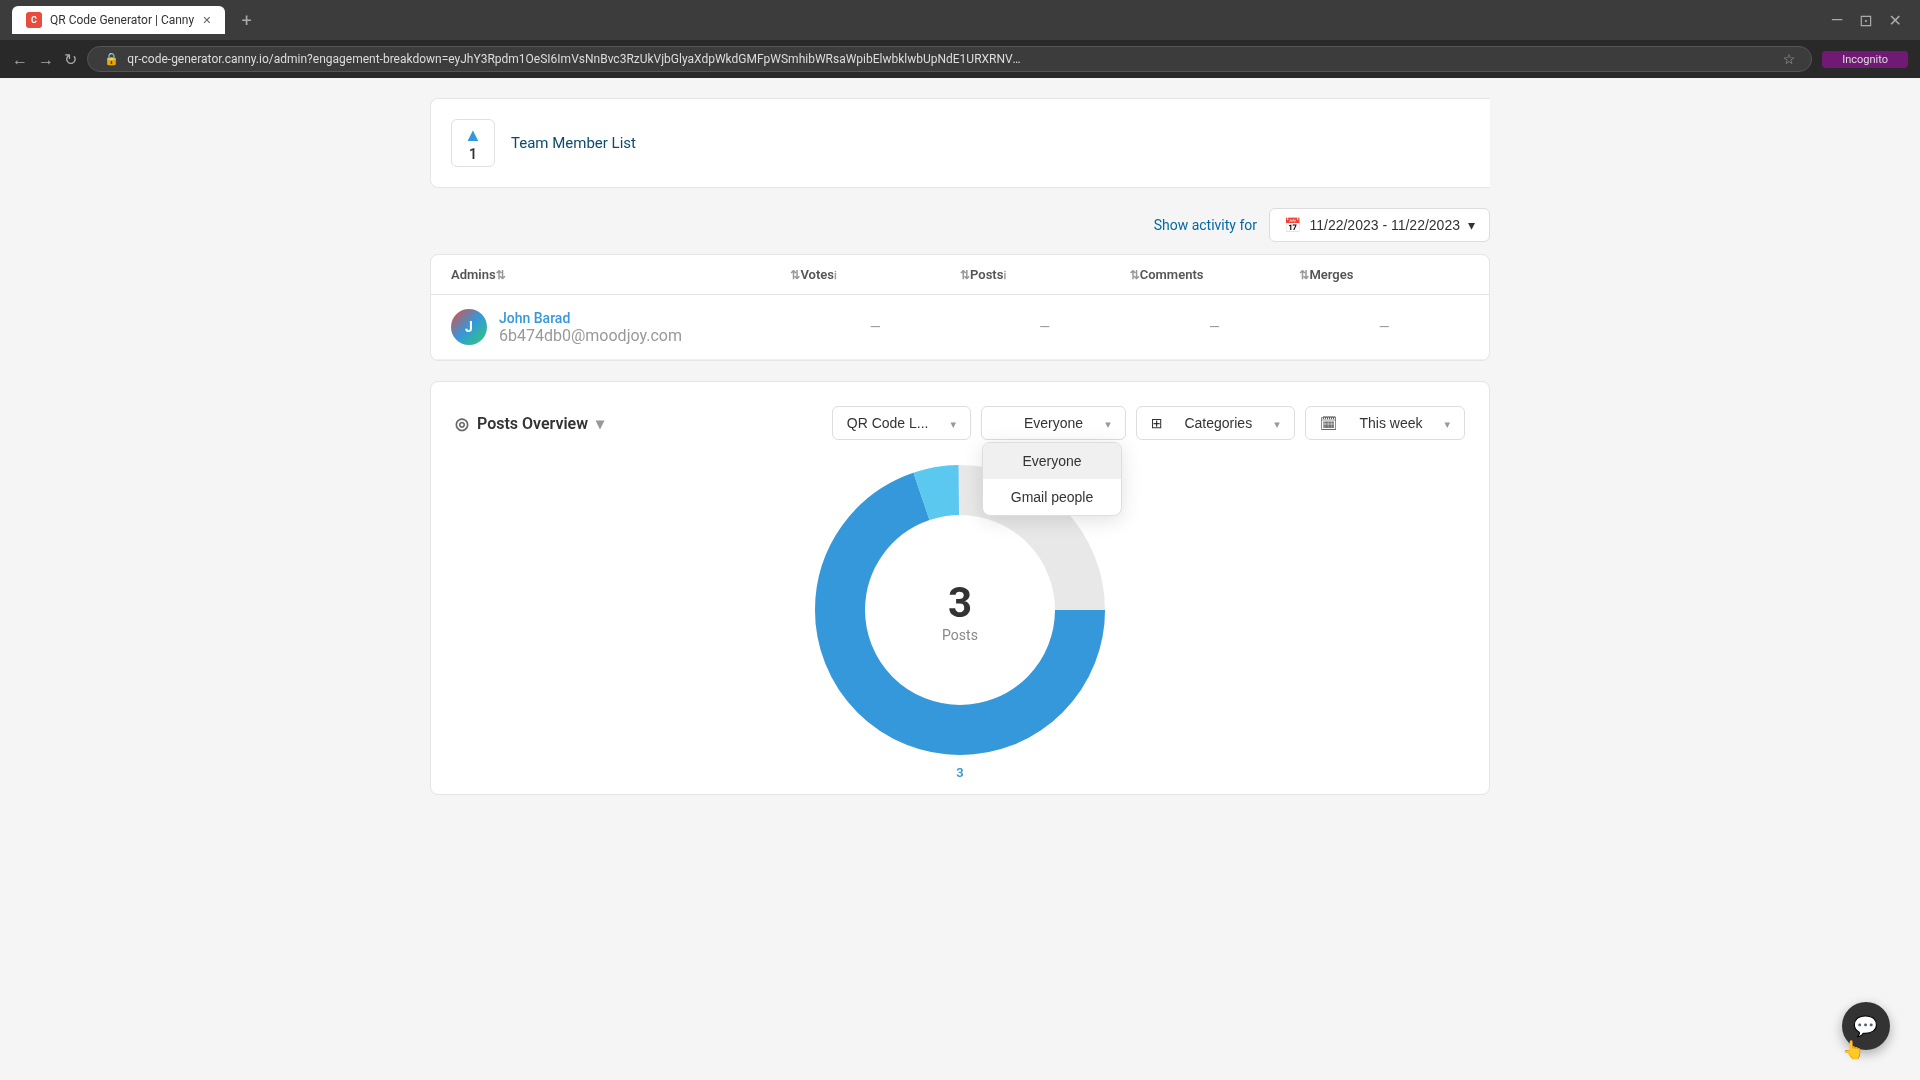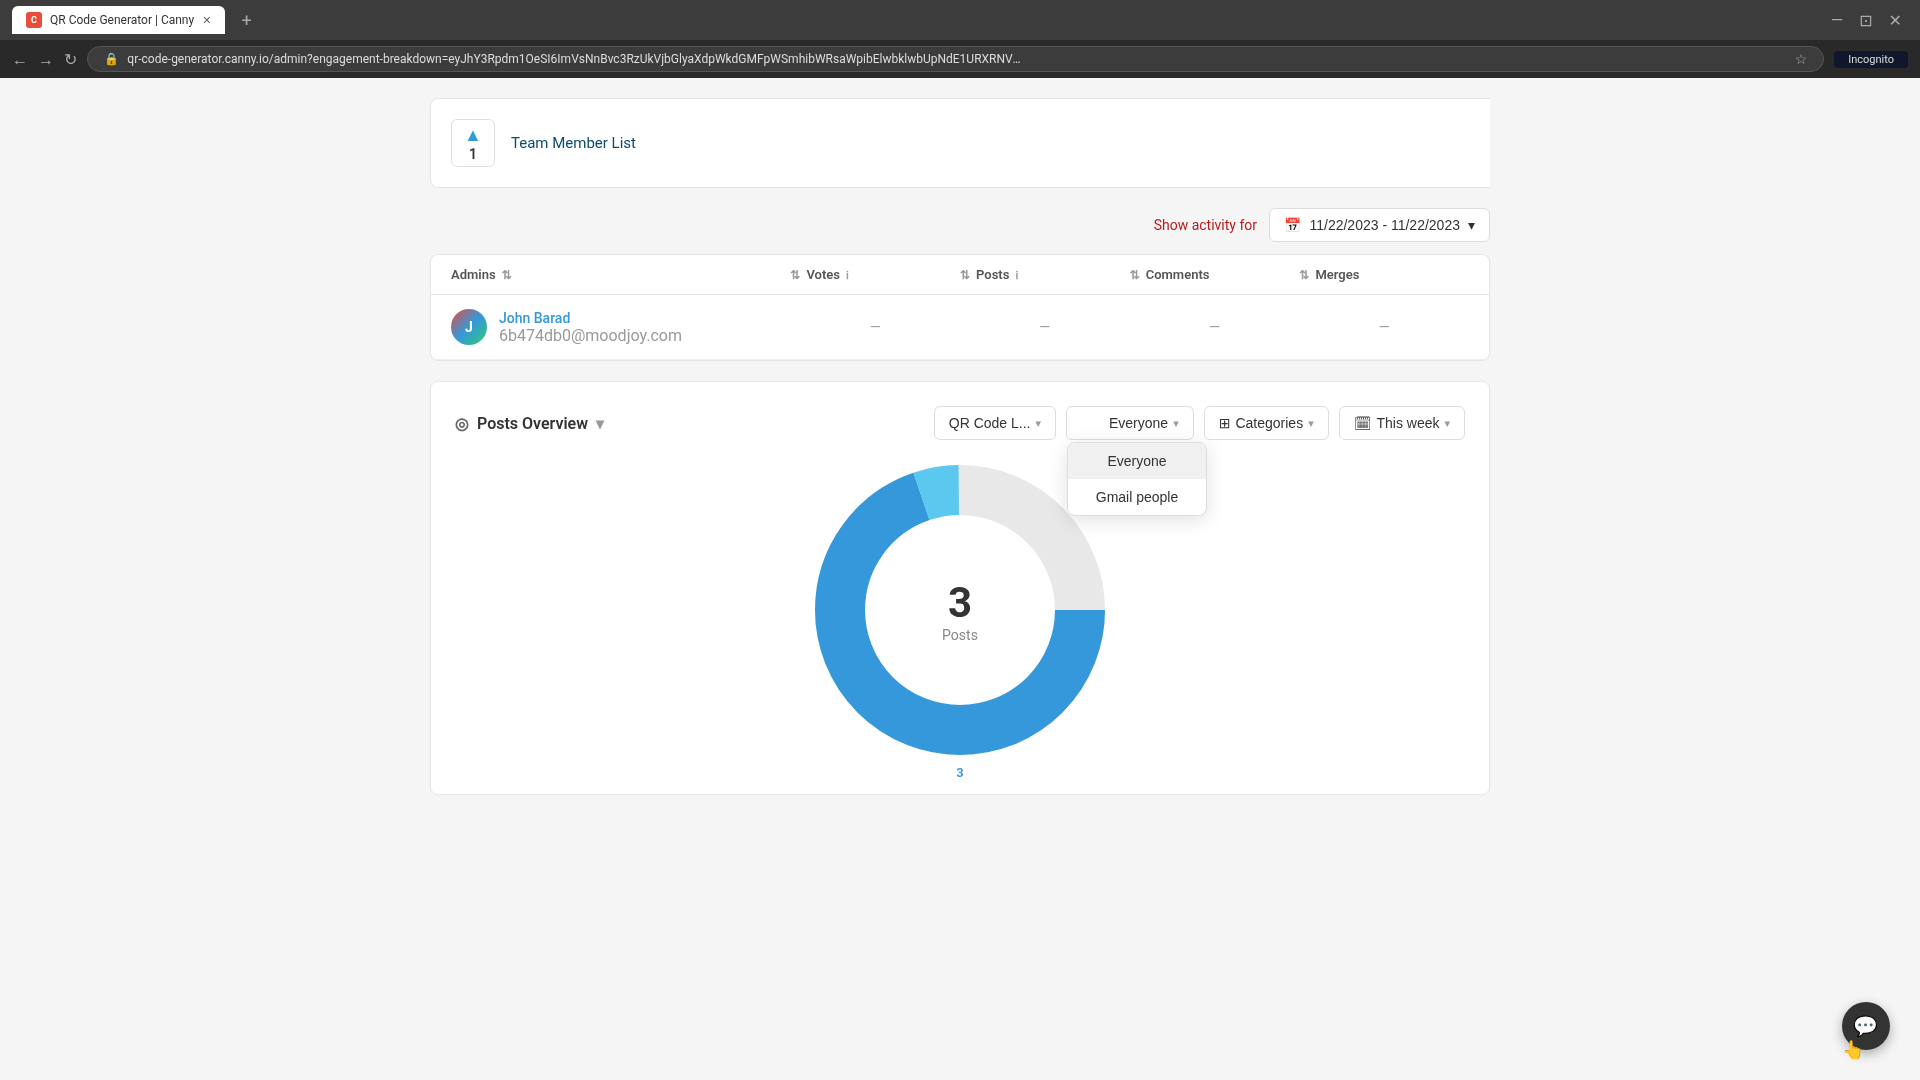--- a/index.html
+++ b/index.html
@@ -84,24 +84,24 @@
       padding: 4px 16px;
       color: #ddd;
       font-size: 12px;
       display: flex;
       align-items: center;
       gap: 8px;
     }
     .address-text { color: #ddd; font-size: 12px; }
     .address-icons { margin-left: auto; display: flex; gap: 8px; color: #aaa; font-size: 14px; }
     .incognito-badge {
-      background: #0f172a;
+      background: #701a75;
       color: #ddd;
       font-size: 11px;
-      padding: 2px 14px;
+      padding: 2px 20px;
       border-radius: 4px;
     }
 
     
     .page-content {
       background: #f5f5f5;
       min-height: calc(1080px - 78px);
       padding: 20px 0;
     }
 
@@ -154,21 +154,21 @@
       max-width: 1060px;
       margin: 0 auto 20px;
     }
     .date-filter-bar {
       display: flex;
       justify-content: flex-end;
       align-items: center;
       margin-bottom: 12px;
       gap: 12px;
     }
-    .show-activity-label { color: #b91c1c; font-size: 14px; }
+    .show-activity-label { color: #0369a1; font-size: 14px; }
     .date-picker-btn {
       display: flex;
       align-items: center;
       gap: 8px;
       background: #fff;
       border: 1px solid #ddd;
       border-radius: 6px;
       padding: 8px 14px;
       cursor: pointer;
       font-size: 14px;
@@ -188,21 +188,20 @@
       padding: 12px 20px;
       border-bottom: 1px solid #e5e5e5;
       align-items: center;
     }
     .th {
       font-size: 13px;
       font-weight: 600;
       color: #555;
       display: flex;
       align-items: center;
-      gap: 6px;
     }
     .sort-icon { color: #999; font-size: 12px; }
     .info-icon { color: #999; font-size: 11px; }
     .table-row {
       display: grid;
       grid-template-columns: 2fr 1fr 1fr 1fr 1fr;
       padding: 14px 20px;
       align-items: center;
       border-bottom: 1px solid #f0f0f0;
     }
@@ -253,22 +252,22 @@
     .target-icon { color: #666; }
     .chevron-icon { color: #999; }
     .overview-filters {
       margin-left: auto;
       display: flex;
       gap: 10px;
       align-items: center;
     }
     .filter-btn {
       display: flex;
-      align-items: center;
-      gap: 5px;
+      align-items: flex-end;
+      gap: 22px;
       background: #fff;
       border: 1px solid #ddd;
       border-radius: 6px;
       padding: 8px 14px;
       cursor: pointer;
       font-size: 14px;
       color: #333;
       position: relative;
     }
     .filter-btn.active { background: #fff; padding-left: 42px; }

